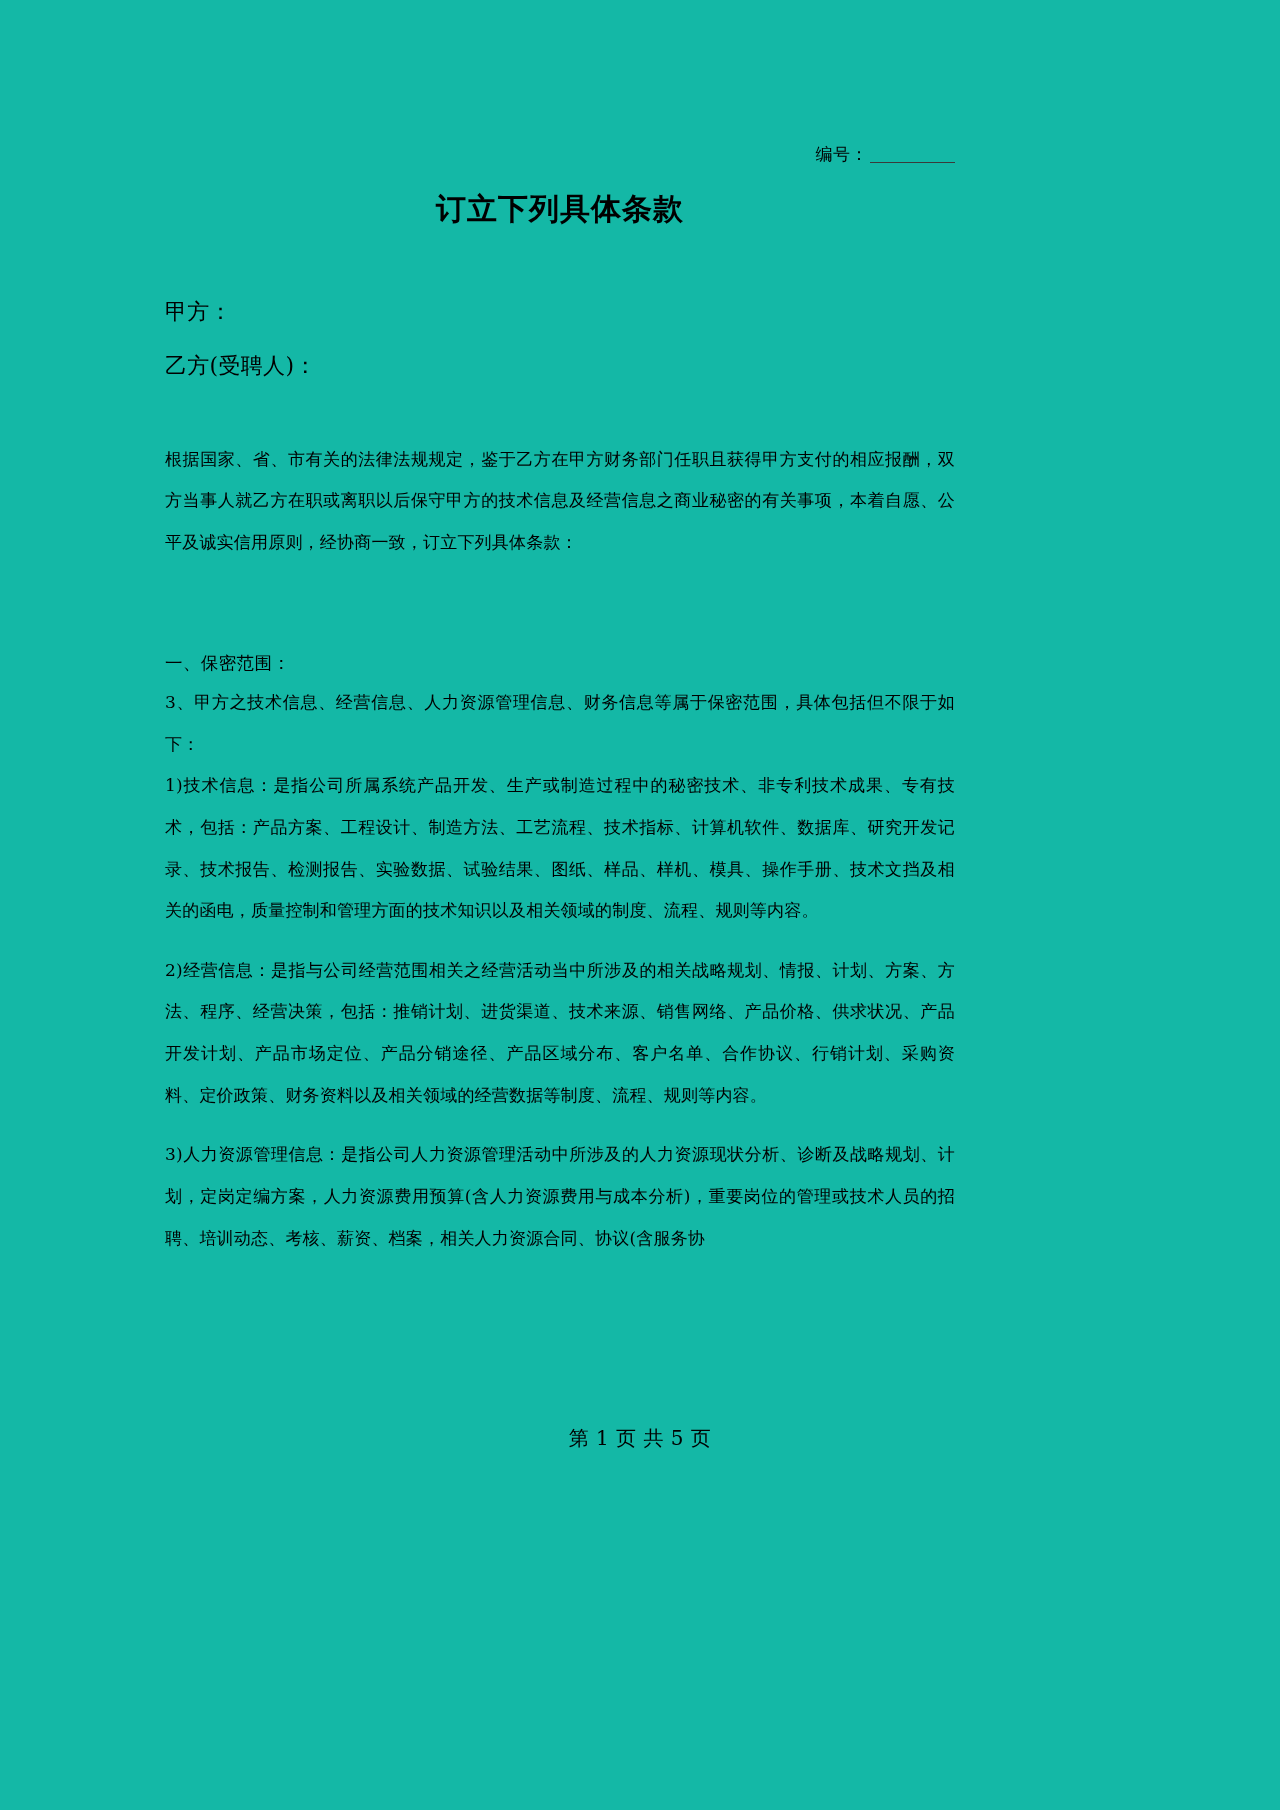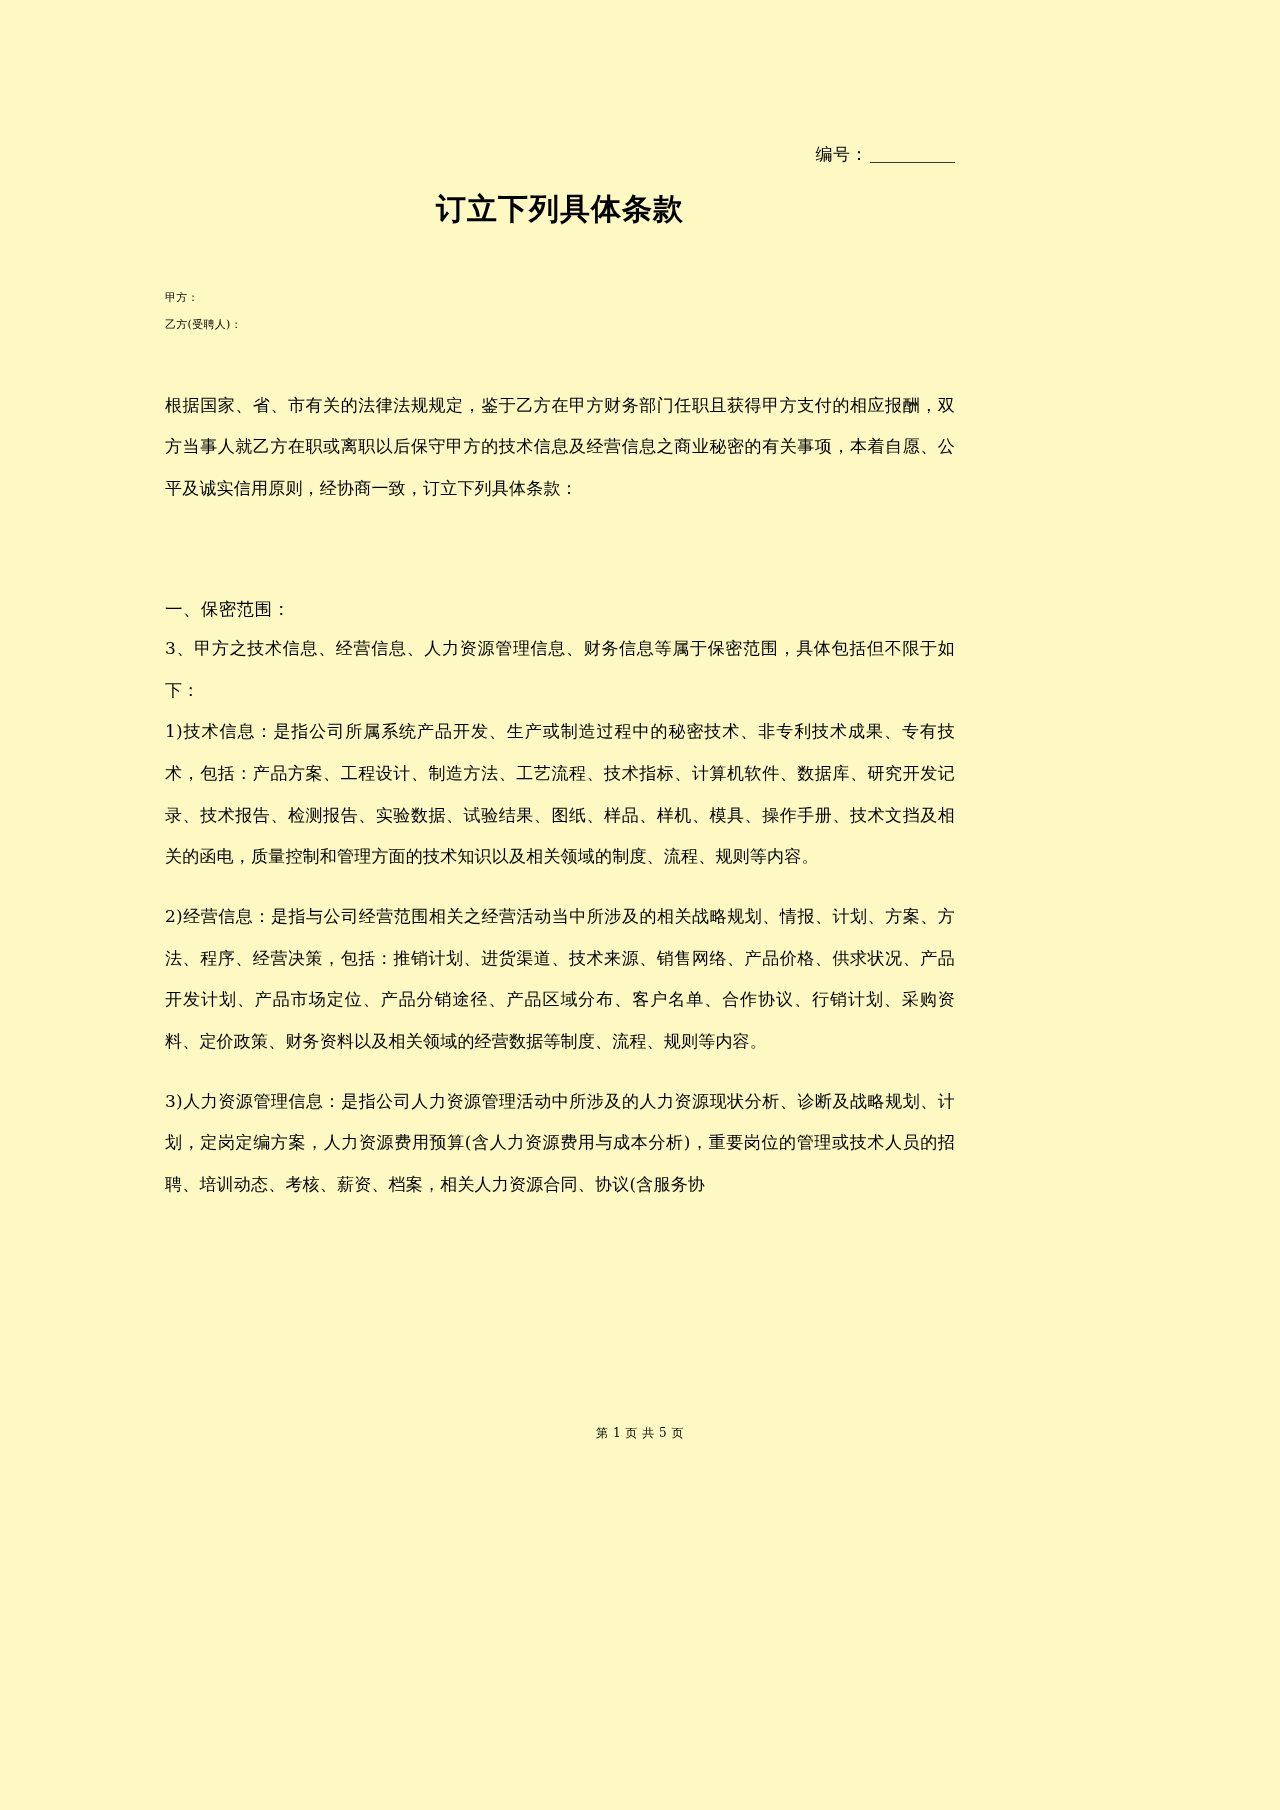--- a/index.html
+++ b/index.html
@@ -4,21 +4,21 @@
 <style>
   html, body {
     margin: 0;
     padding: 0;
     background: #ffffff;
   }
   .page {
     position: relative;
     width: 1280px;
     height: 1810px;
-    background: #fef9c3;
+    background: #14b8a6;
     margin: 0 auto;
     box-sizing: border-box;
     overflow: hidden;
     font-family: "DejaVu Serif", "Liberation Serif", serif;
     color: #000000;
   }
   .content {
     position: absolute;
     left: 165px;
     top: 0;
@@ -49,21 +49,21 @@
     font-weight: bold;
     letter-spacing: 1px;
     font-family: "DejaVu Sans", "Liberation Sans", sans-serif;
   }
 
   
   .parties {
     margin-top: 55px;
   }
   .party-line {
-    font-size: 11px;
+    font-size: 22px;
     line-height: 2.45;
     letter-spacing: 0.3px;
   }
 
   
   .para {
     font-size: 17px;
     line-height: 2.45;
     text-align: justify;
     text-justify: inter-ideograph;
@@ -81,21 +81,21 @@
     font-family: "DejaVu Sans", "Liberation Sans", sans-serif;
   }
 
   
   .footer {
     position: absolute;
     left: 0;
     right: 0;
     top: 1425px;
     text-align: center;
-    font-size: 12px;
+    font-size: 20px;
     letter-spacing: 0.5px;
   }
 </style>
 </head>
 <body>
 
 <div class="page">
 
   <div class="content">
 

